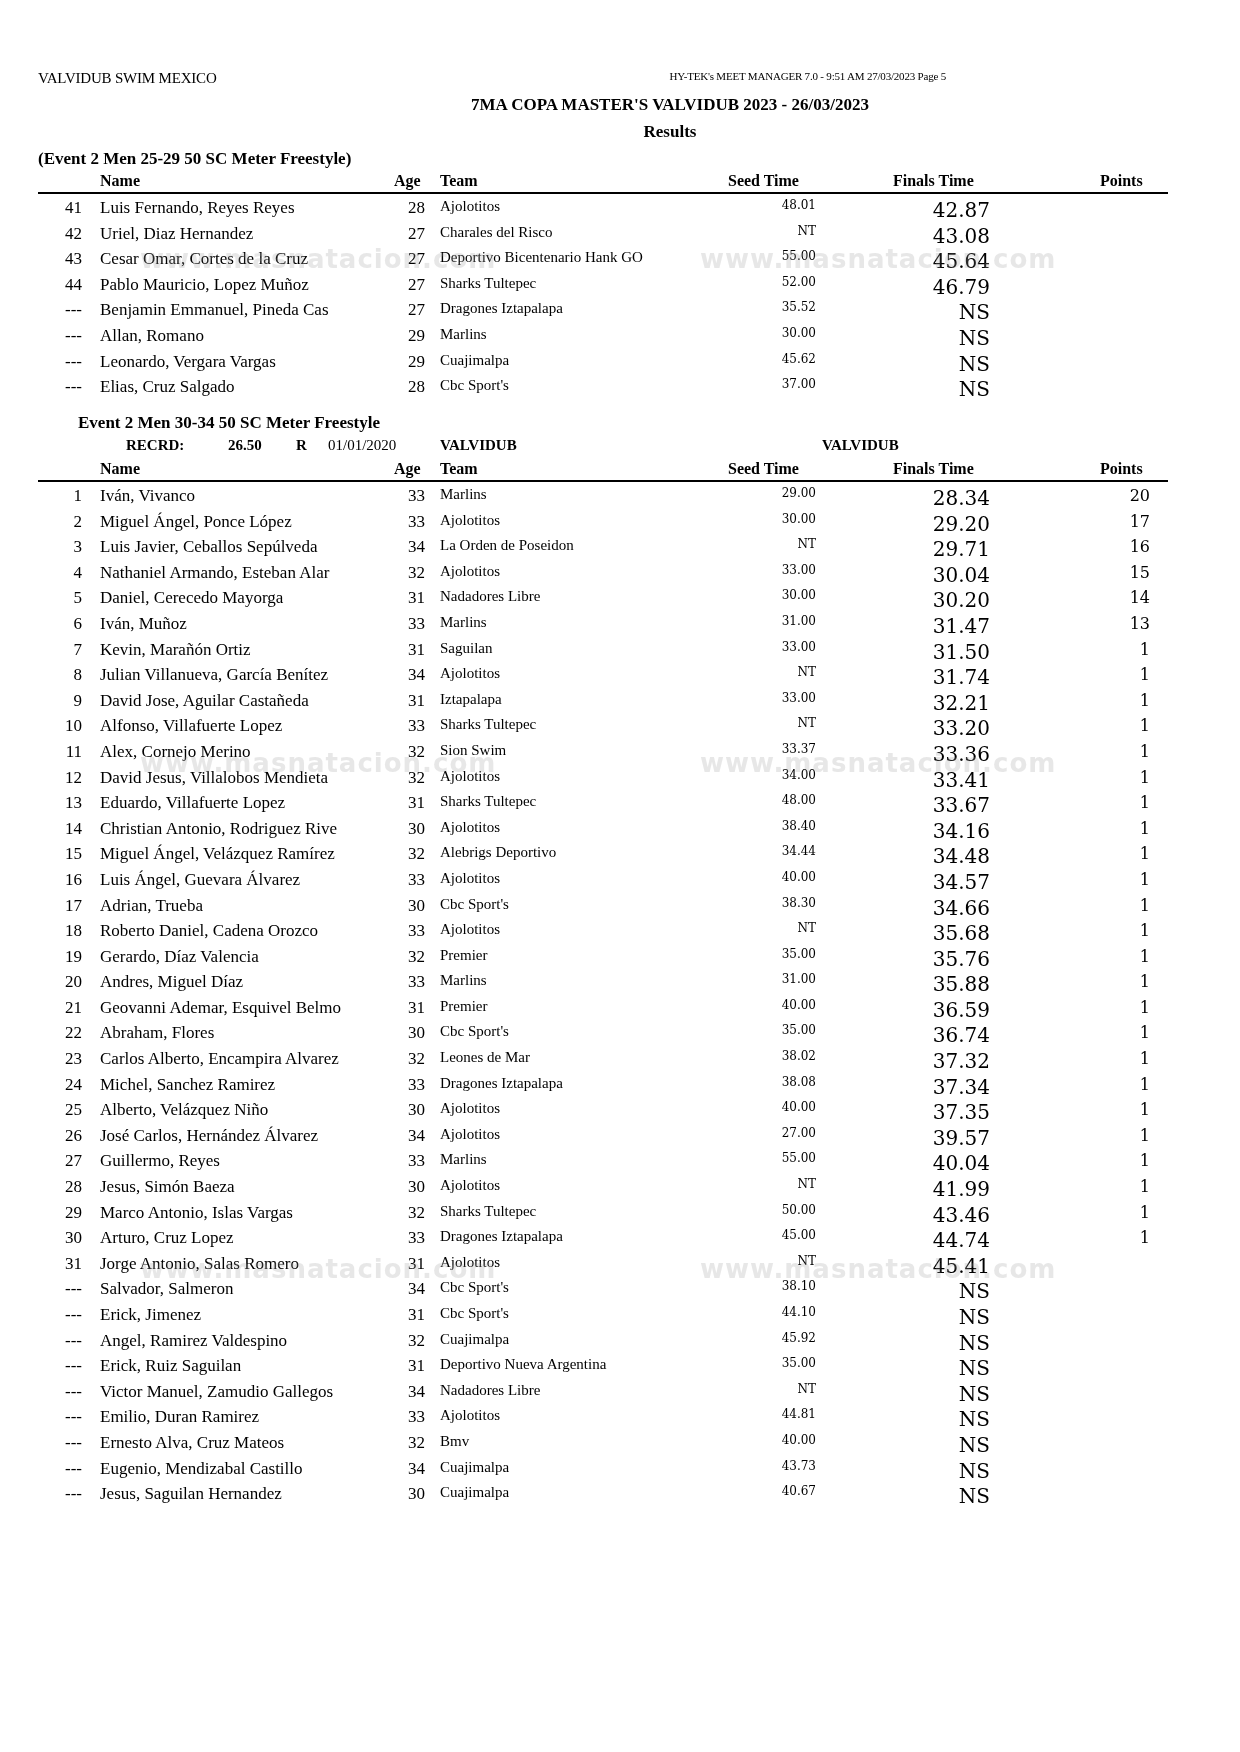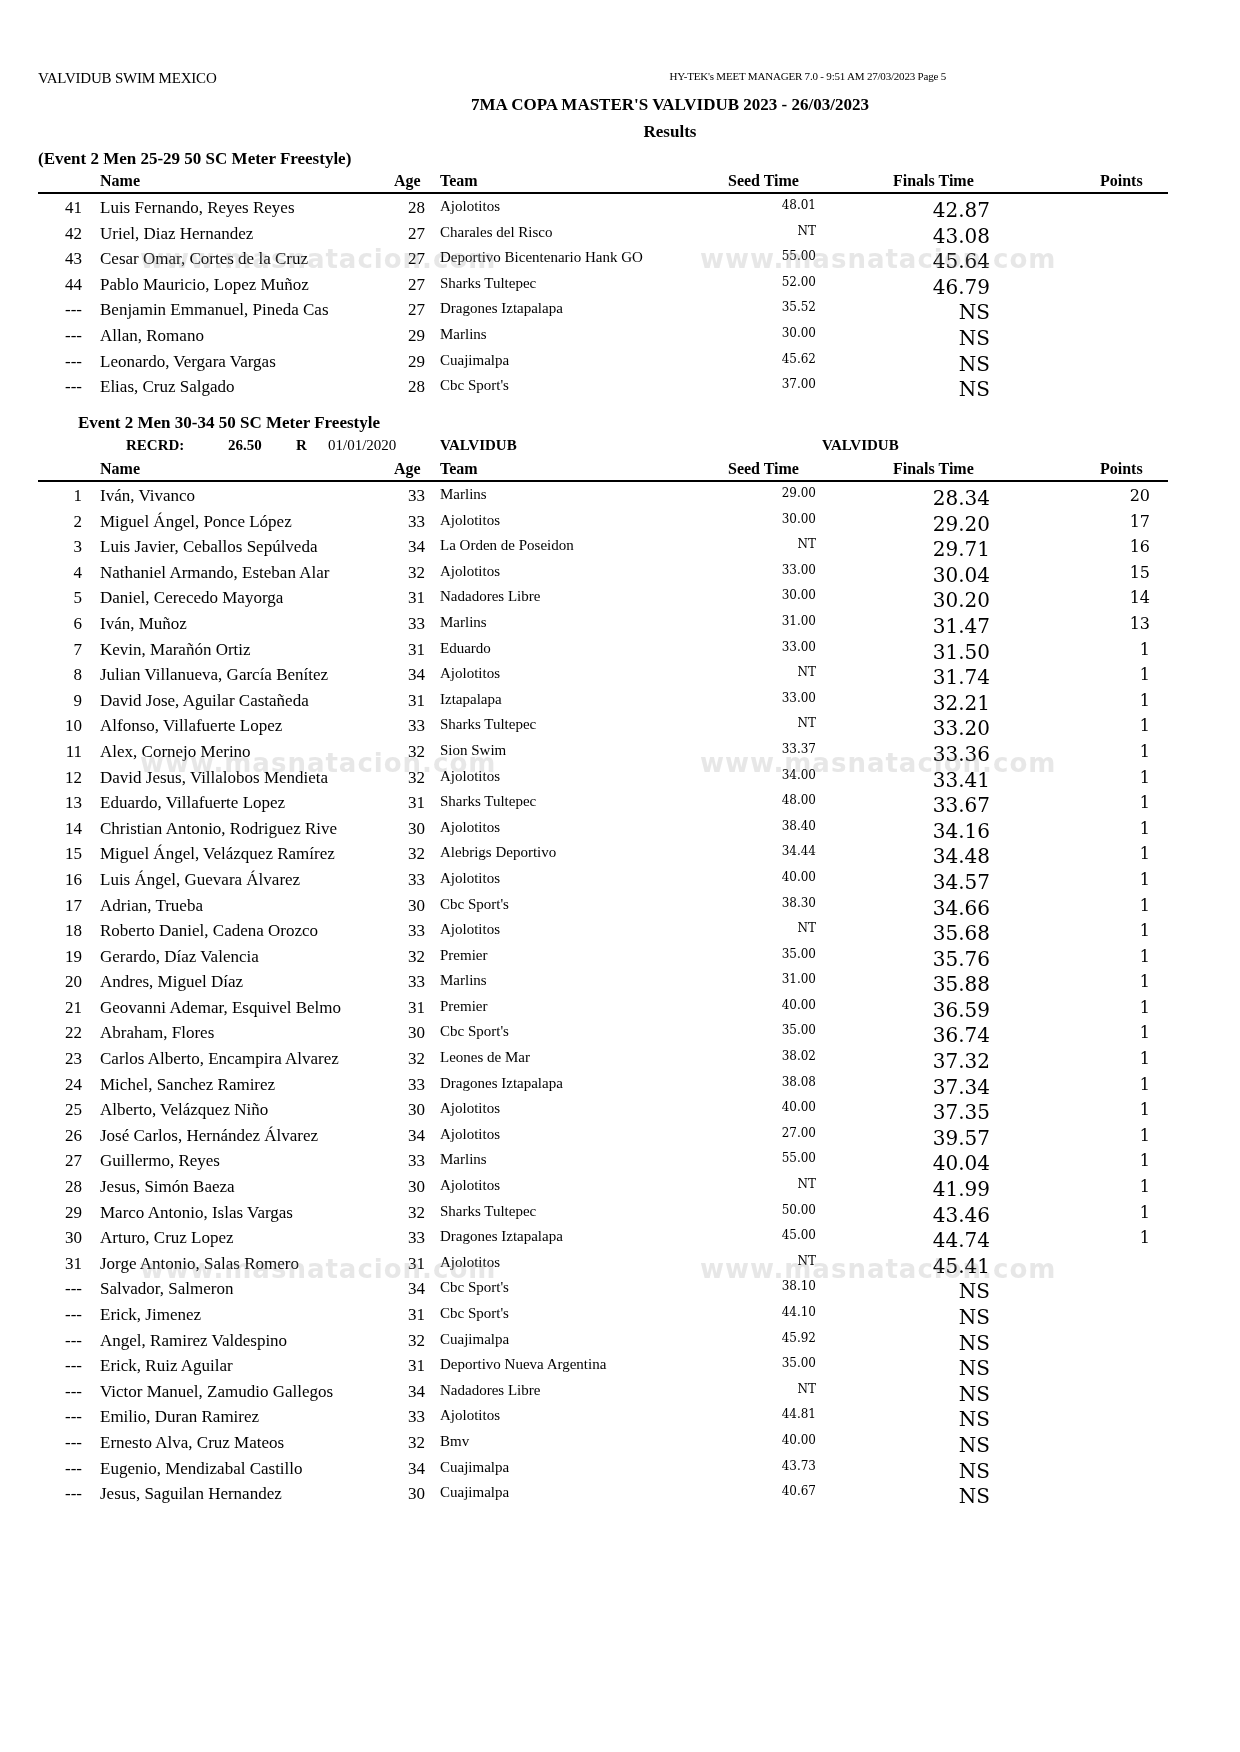--- a/index.html
+++ b/index.html
@@ -195,21 +195,21 @@
         <span class="c-age">33</span>
         <span class="c-team">Marlins</span>
         <span class="c-seed">31.00</span>
         <span class="c-final">31.47</span>
         <span class="c-pts">13</span>
       </div>
       <div class="row">
         <span class="c-place">7</span>
         <span class="c-name">Kevin, Marañón Ortiz</span>
         <span class="c-age">31</span>
-        <span class="c-team">Eduardo</span>
+        <span class="c-team">Saguilan</span>
         <span class="c-seed">33.00</span>
         <span class="c-final">31.50</span>
         <span class="c-pts">1</span>
       </div>
       <div class="row">
         <span class="c-place">8</span>
         <span class="c-name">Julian Villanueva, García Benítez</span>
         <span class="c-age">34</span>
         <span class="c-team">Ajolotitos</span>
         <span class="c-seed">NT</span>
@@ -445,21 +445,21 @@
         <span class="c-place">---</span>
         <span class="c-name">Angel, Ramirez Valdespino</span>
         <span class="c-age">32</span>
         <span class="c-team">Cuajimalpa</span>
         <span class="c-seed">45.92</span>
         <span class="c-final">NS</span>
         <span class="c-pts"></span>
       </div>
       <div class="row">
         <span class="c-place">---</span>
-        <span class="c-name">Erick, Ruiz Aguilar</span>
+        <span class="c-name">Erick, Ruiz Saguilan</span>
         <span class="c-age">31</span>
         <span class="c-team">Deportivo Nueva Argentina</span>
         <span class="c-seed">35.00</span>
         <span class="c-final">NS</span>
         <span class="c-pts"></span>
       </div>
       <div class="row">
         <span class="c-place">---</span>
         <span class="c-name">Victor Manuel, Zamudio Gallegos</span>
         <span class="c-age">34</span>

